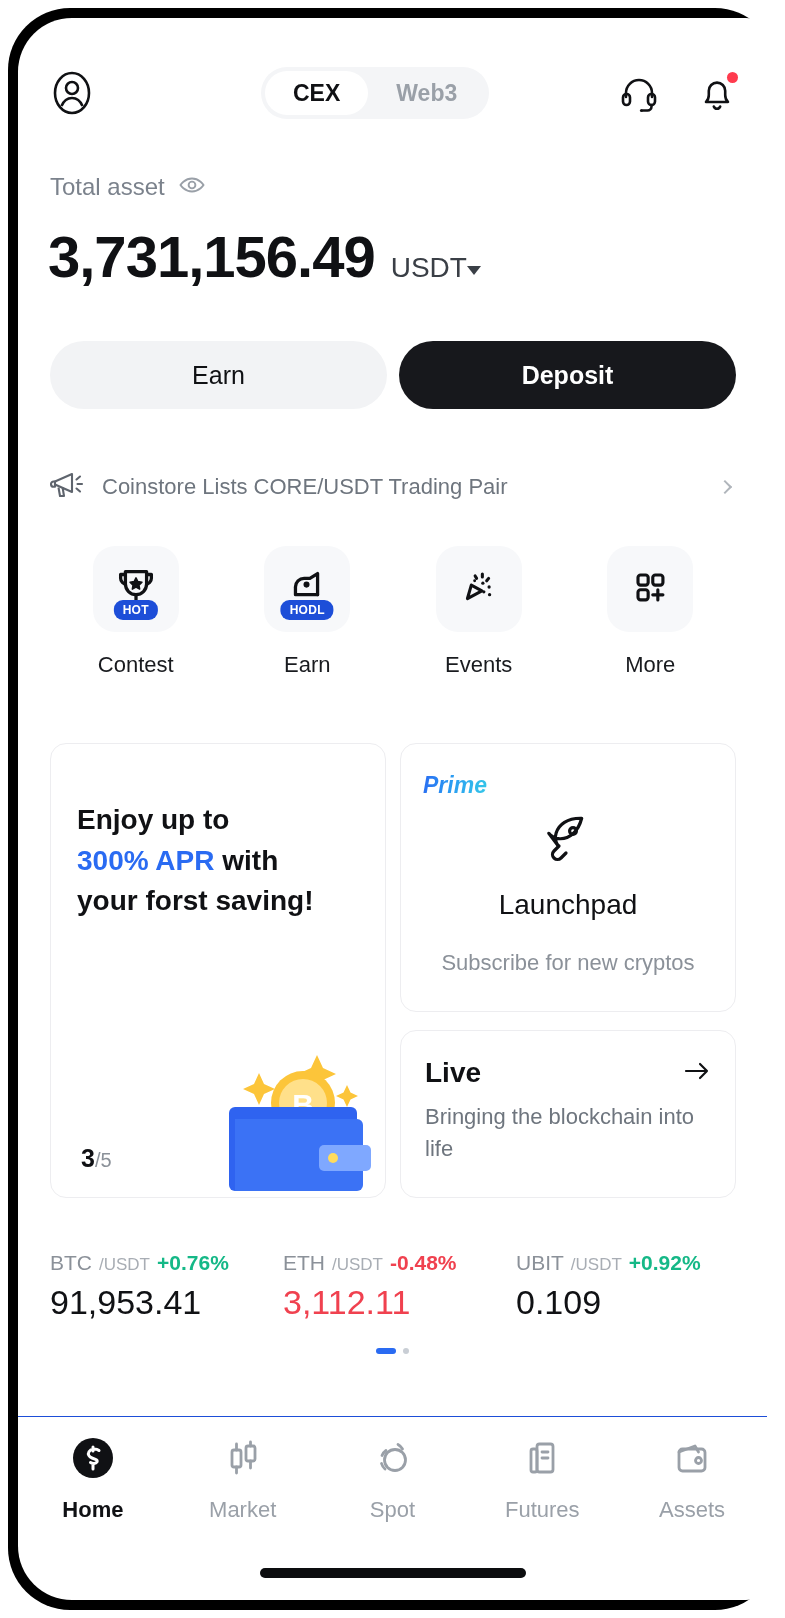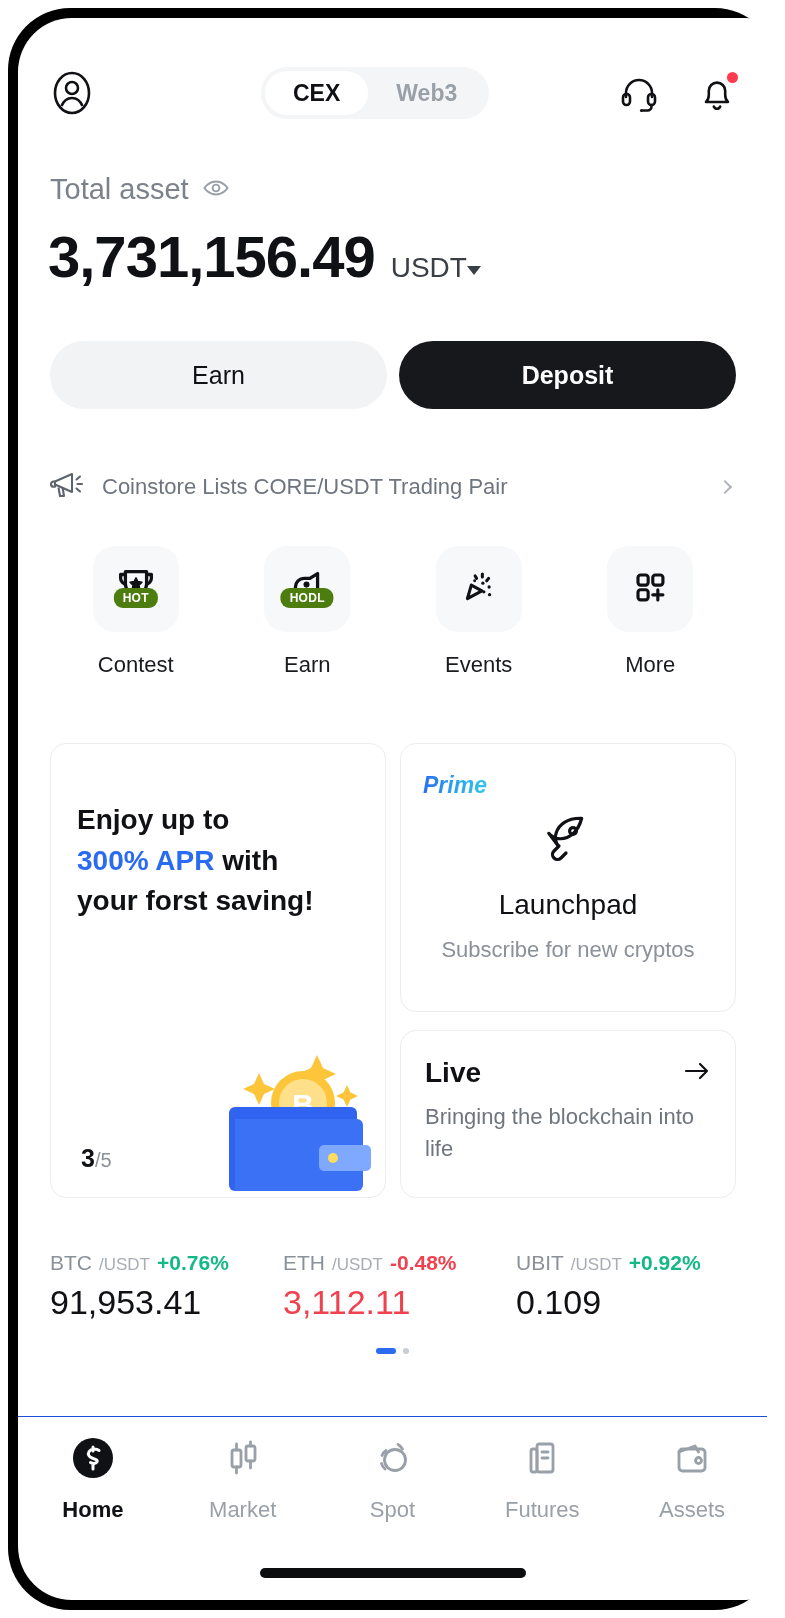--- a/index.html
+++ b/index.html
@@ -59,21 +59,21 @@
     position: absolute; right: -1px; top: -1px;
     width: 11px; height: 11px; border-radius: 50%;
     background: #ff3b4e;
   }
 
   
   .asset-label-row {
     position: absolute; left: 32px; top: 155px;
     display: flex; align-items: center; gap: 14px;
   }
-  .asset-label { font-size: 29px; color: #7b828c; }
+  .asset-label { font-size: 24px; color: #7b828c; }
   .asset-amount-row {
     position: absolute; left: 30px; top: 205px;
     display: flex; align-items: baseline;
   }
   .asset-amount {
     font-size: 58px; font-weight: bold;
     letter-spacing: -1px; color: #101114;
   }
   .asset-cur {
     margin-left: 16px; font-size: 28px;
@@ -127,23 +127,23 @@
     flex: 1; display: flex; flex-direction: column;
     align-items: center; gap: 20px;
   }
   .quick-tile {
     width: 86px; height: 86px; border-radius: 22px;
     background: #f7f8fa;
     display: flex; align-items: center; justify-content: center;
     position: relative;
   }
   .badge {
-    position: absolute; bottom: 24px; left: 50%;
+    position: absolute; bottom: 12px; left: 50%;
     transform: translateX(-50%);
-    background: #4d7c0f; color: #ffffff;
+    background: #1d4ed8; color: #ffffff;
     font-size: 12px; font-weight: bold;
     padding: 3px 9px; border-radius: 9px;
     letter-spacing: 0.3px;
   }
   .quick-label { font-size: 22px; color: #191b1f; }
 
   
   .cards {
     position: absolute; left: 32px; top: 725px;
     width: 686px; height: 455px;
@@ -174,21 +174,21 @@
   .prime-tag {
     font-size: 23px; font-weight: bold; font-style: italic;
     background: linear-gradient(100deg, #2a6bf2 0%, #2a9df2 45%, #35c8e8 100%);
     -webkit-background-clip: text; background-clip: text;
     color: transparent;
     display: inline-block; float: left;
   }
   .prime-title { font-size: 28px; color: #101114; margin-top: 18px; }
   .prime-sub {
     font-size: 22px; color: #8b9199;
-    line-height: 1.5; margin-top: 12px;
+    line-height: 1.5; margin-top: 25px;
   }
   .live-head { display: flex; align-items: center; }
   .live-title { font-size: 28px; font-weight: bold; color: #101114; }
   .arrow-right { margin-left: auto; }
   .live-sub { font-size: 22px; color: #6e757e; line-height: 1.45; margin-top: 12px; }
 
   
   .tickers {
     position: absolute; left: 32px; top: 1233px;
     width: 700px; display: flex;

